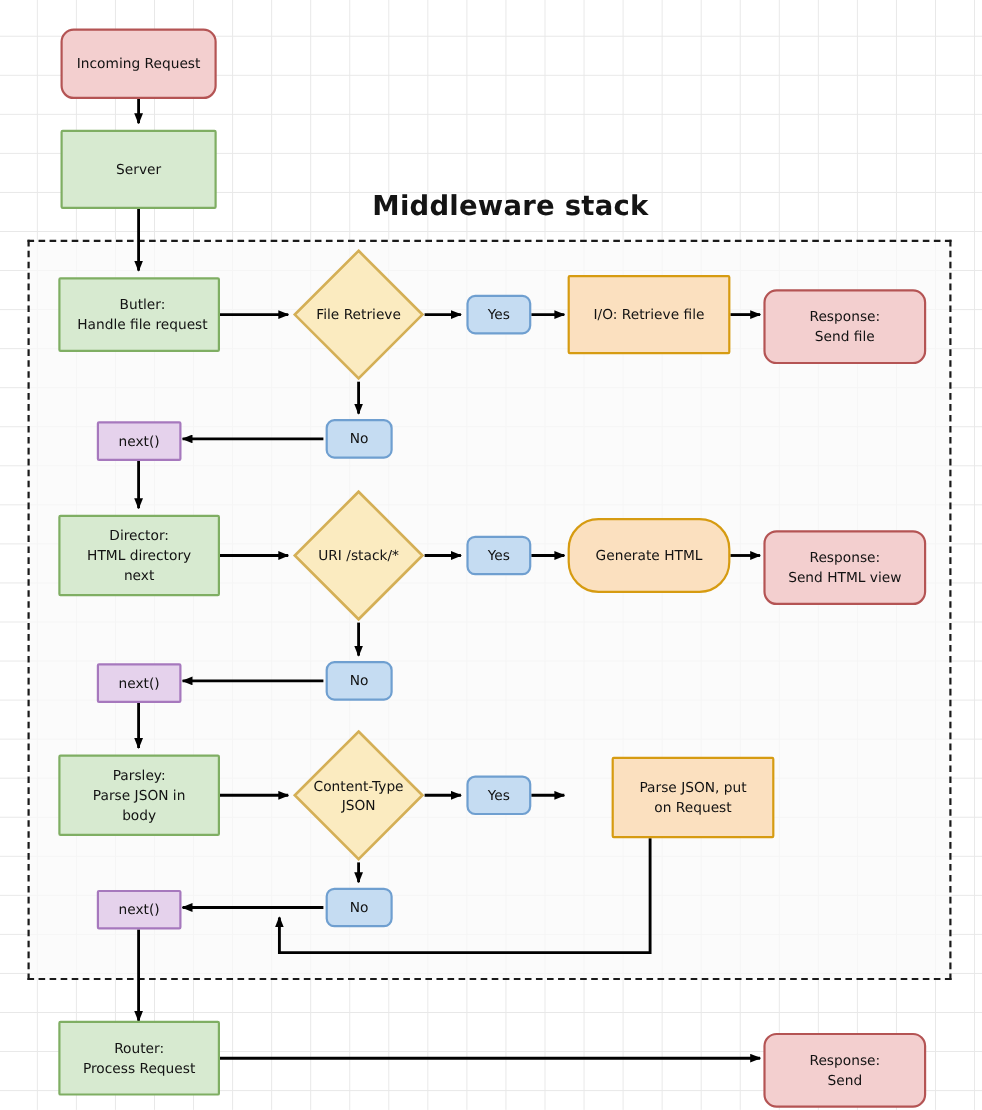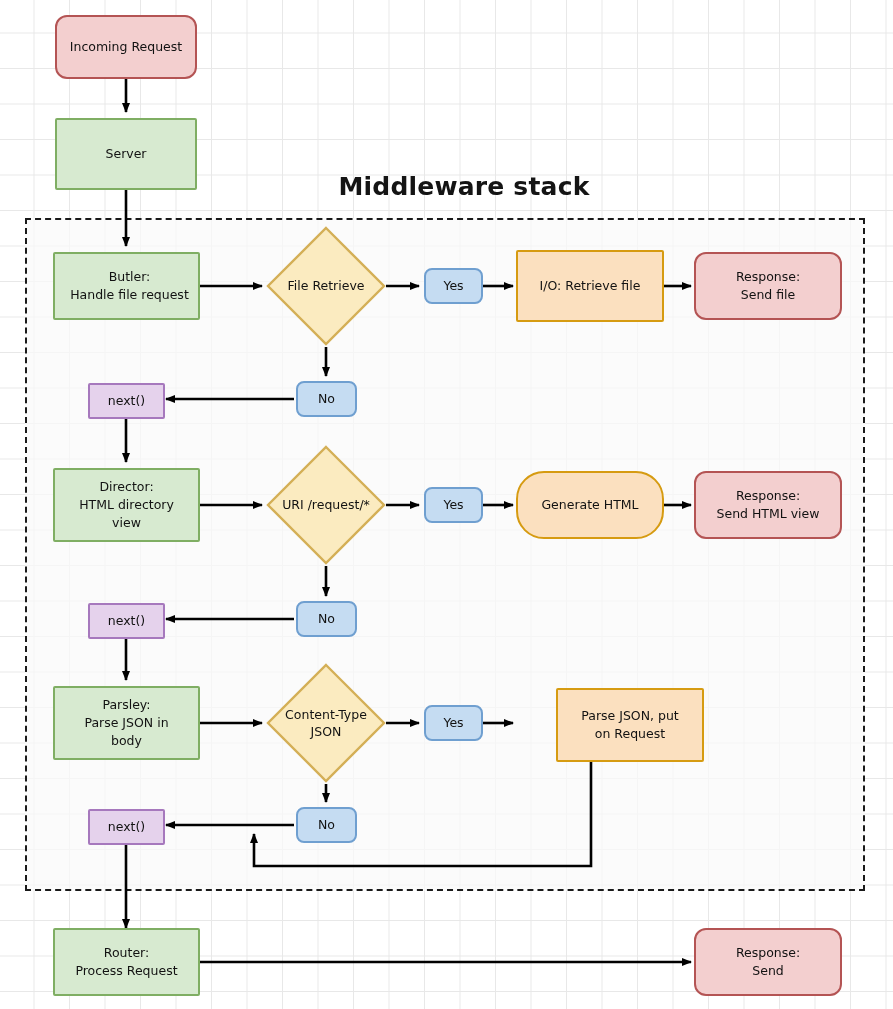--- a/index.html
+++ b/index.html
@@ -68,20 +68,21 @@
     color: #121212;
     white-space: pre-line;
     padding: 2px 6px;
     border-width: 2px;
     border-style: solid;
   }
   .n-red {
     background: #f3cfcf;
     border-color: #b45454;
     border-radius: 12px;
+    margin-top: 11px;
   }
   .n-green {
     background: #d7ead0;
     border-color: #7fae63;
     border-radius: 2px;
   }
   .n-blue {
     background: #c5dcf2;
     border-color: #6f9fd0;
     border-radius: 8px;
@@ -207,27 +208,27 @@
 
   <div class="node n-red" style="left:694px; top:252px; width:148px; height:68px;">Response:
 Send file</div>
 
   <div class="node n-blue" style="left:296px; top:381px; width:61px; height:36px;">No</div>
 
   <div class="node n-purple" style="left:88px; top:383px; width:77px; height:36px;">next()</div>
 
   <div class="node n-green" style="left:53px; top:468px; width:147px; height:74px;">Director:
 HTML directory
-view</div>
+next</div>
 
   <div class="diamond" style="left:266px; top:445px; width:120px; height:120px;">
     <svg class="dia-shape" viewBox="0 0 120 120" preserveAspectRatio="none">
       <polygon points="60,2 118,60 60,118 2,60" fill="#fbebc0" stroke="#d4af56" stroke-width="2.4"></polygon>
     </svg>
-    <div class="dia-label">URI /request/*</div>
+    <div class="dia-label">URI /stack/*</div>
   </div>
 
   <div class="node n-blue" style="left:424px; top:487px; width:59px; height:36px;">Yes</div>
 
   <div class="node n-orange" style="left:516px; top:471px; width:148px; height:68px;border-radius:28px;">Generate HTML</div>
 
   <div class="node n-red" style="left:694px; top:471px; width:148px; height:68px;">Response:
 Send HTML view</div>
 
   <div class="node n-blue" style="left:296px; top:601px; width:61px; height:36px;">No</div>

